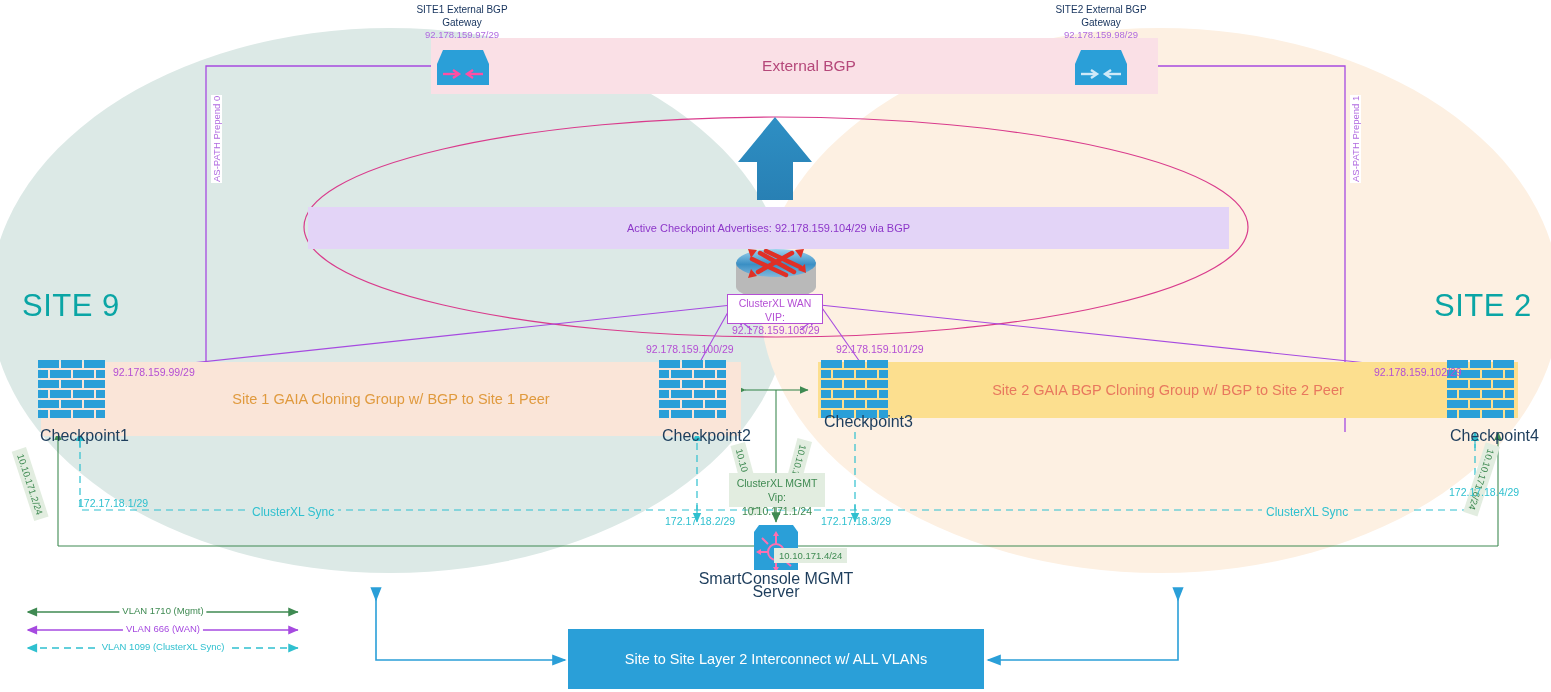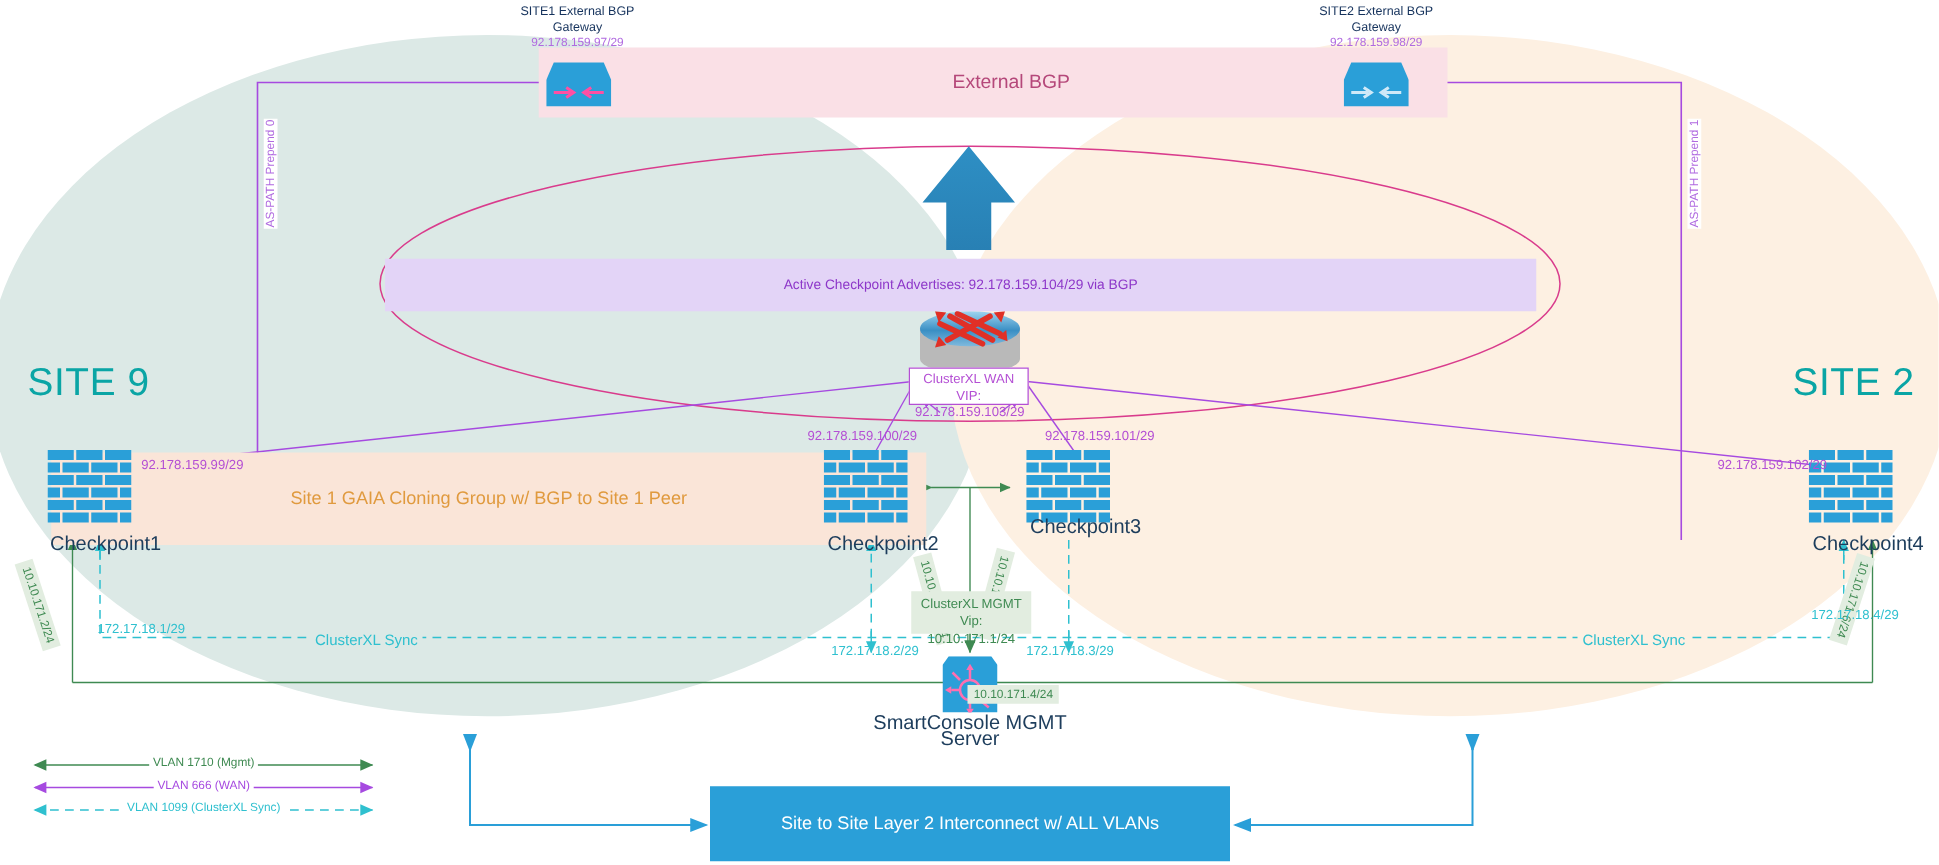--- a/index.html
+++ b/index.html
@@ -205,20 +205,23 @@
   <div class="cloudlbl" style="left:727px;top:294px;width:96px;height:30px;">
     <span>ClusterXL WAN VIP:</span><br>
     <span>92.178.159.103/29</span>
   </div>
 
   <div class="sitetitle" style="left:22px;top:288px;">SITE 9</div>
   <div class="sitetitle" style="left:1434px;top:288px;">SITE 2</div>
 
   <div class="band band1" style="left:41px;top:362px;width:700px;height:74px;">
     <span class="bandtxt1">Site 1 GAIA Cloning Group w/ BGP to Site 1 Peer</span>
+  </div>
+  <div class="band band2" style="left:818px;top:362px;width:700px;height:56px;">
+    <span class="bandtxt2">Site 2 GAIA BGP Cloning Group w/ BGP to Site 2 Peer</span>
   </div>
 
   <svg class="abs" style="left:38px;top:360px;width:73px;height:62px;">
     <g fill="#2a9fd8">
       <rect x="0" y="0" width="21" height="8"></rect>
         <rect x="23" y="0" width="21" height="8"></rect>
         <rect x="46" y="0" width="21" height="8"></rect>
       <rect x="0" y="10" width="10" height="8"></rect>
         <rect x="12" y="10" width="21" height="8"></rect>
         <rect x="35" y="10" width="21" height="8"></rect>

